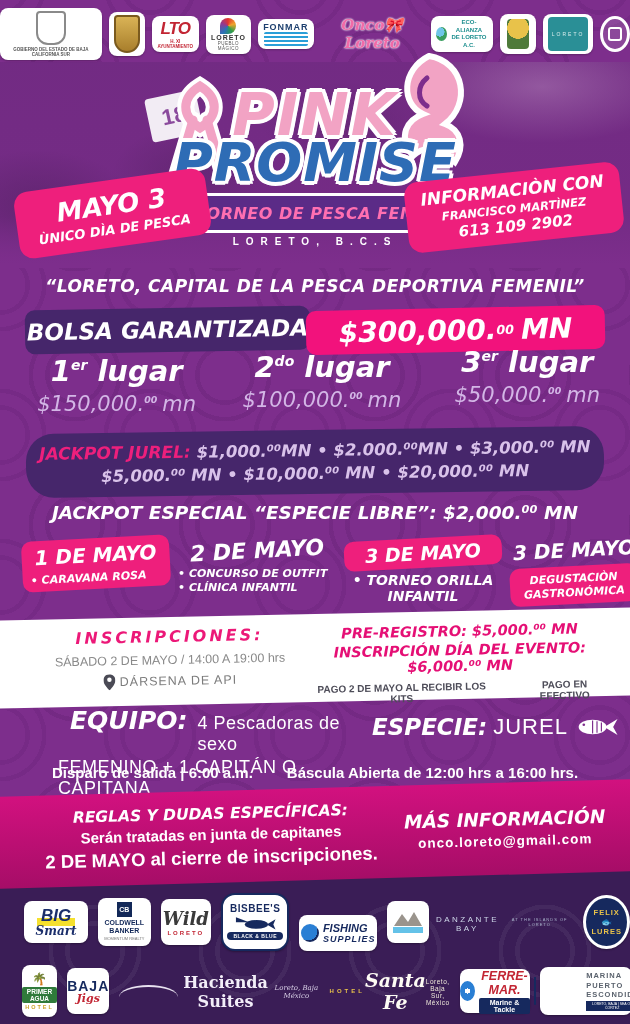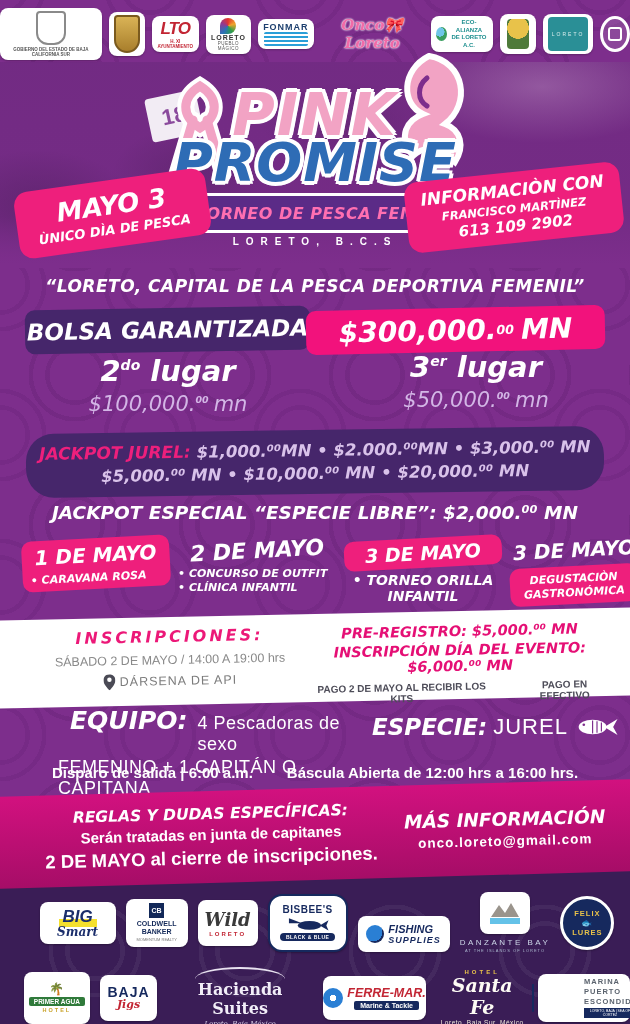--- a/index.html
+++ b/index.html
@@ -128,21 +128,21 @@
   .mg-mi{ font:italic 900 18.5px "DejaVu Sans", sans-serif; }
   .mg-em{ font-weight:700; font-size:13.5px; letter-spacing:1px; margin-top:4px; }
 
   
   .footer{ top:866px; height:158px; z-index:1;
     background:
       radial-gradient(closest-side, transparent 0 34%, rgba(255,255,255,.05) 34% 40%, transparent 40% 56%, rgba(255,255,255,.05) 56% 62%, transparent 62%) 20px 10px/150px 150px,
       #3a1d56; padding-left: 24px; }
   .srow{ display:flex; justify-content:center; align-items:center; gap:10px; }
   .srow1{ padding-top:26px; } .srow2{ margin-top:14px; }
-  .sp{ display:flex; flex-direction:column; align-items:center; text-align:center; }
+  .sp{ display:flex; flex-direction:row; align-items:center; text-align:center; }
   .sp-card{ background:#fff; border-radius:8px; box-shadow:0 1px 2px rgba(0,0,0,.3); display:flex; flex-direction:column; align-items:center; justify-content:center; }
   .sp-big{ width:76px; height:42px; }
   .sp-big .b1{ font-style:italic; font-weight:900; font-size:17px; color:#1b2e6b; background:linear-gradient(transparent 60%, #f5e02e 60%); padding:0 4px; }
   .sp-big .b2{ font-family:"DejaVu Serif", serif; font-style:italic; font-weight:bold; font-size:12px; color:#1b2e6b; margin-top:-2px; }
   .sp-cb{ width:62px; height:48px; }
   .cb-sq{ width:15px; height:15px; background:#122858; color:#fff; font-size:7px; font-weight:bold; display:flex; align-items:center; justify-content:center; }
   .cb-t{ font-size:7px; font-weight:bold; color:#122858; margin-top:2px; line-height:1.15; }
   .cb-s{ font-size:4px; color:#777; margin-top:1px; }
   .sp-wild{ width:60px; height:46px; }
   .wild-t{ font-family:"DejaVu Serif", serif; font-style:italic; font-weight:bold; font-size:18px; color:#3a3a3a; }
@@ -289,20 +289,24 @@
     <div class="lbl">BOLSA GARANTIZADA</div>
     <div class="amt-pill">
       <span>$300,000.</span>
         <sup>00</sup>
         <span class="cur">MN</span>
     </div>
   </div>
 
   <div class="sec prizes">
     <div class="pz">
+      <div class="pz-t"><span>1</span><sup>er</sup><span> lugar</span></div>
+      <div class="pz-amt"><span>$150,000.</span><sup>00</sup><span class="cur">mn</span></div>
+    </div>
+    <div class="pz">
       <div class="pz-t"><span>2</span><sup>do</sup><span> lugar</span></div>
       <div class="pz-amt"><span>$100,000.</span><sup>00</sup><span class="cur">mn</span></div>
     </div>
     <div class="pz">
       <div class="pz-t"><span>3</span><sup>er</sup><span> lugar</span></div>
       <div class="pz-amt"><span>$50,000.</span><sup>00</sup><span class="cur">mn</span></div>
     </div>
   </div>
 
   <div class="sec jackpot">
@@ -454,32 +458,32 @@
       </div>
       <div class="sp sp-card sp-baja">
         <span class="bj-t">BAJA</span>
         <span class="bj-s">Jigs</span>
       </div>
       <div class="sp sp-hac">
         <div class="hac-arc"></div>
         <div class="hac-t">Hacienda Suites</div>
         <div class="hac-s">Loreto, Baja México</div>
       </div>
+      <div class="sp sp-sf">
+        <div class="sf-0">HOTEL</div>
+        <div class="sf-t">Santa Fe</div>
+        <div class="sf-s">Loreto, Baja Sur, México</div>
+      </div>
       <div class="sp sp-card sp-fm">
         <div class="fm-wheel"></div>
         <div class="fm-tx">
           <span class="fm-t">FERRE-MAR.</span>
           <span class="fm-s">Marine &amp; Tackle</span>
         </div>
       </div>
-      <div class="sp sp-sf">
-        <div class="sf-0">HOTEL</div>
-        <div class="sf-t">Santa Fe</div>
-        <div class="sf-s">Loreto, Baja Sur, México</div>
-      </div>
       <div class="sp sp-card sp-mpe">
         <div class="mpe-shield"></div>
         <div class="mpe-tx">
           <span class="mpe-t">MARINA PUERTO ESCONDIDO</span>
           <span class="mpe-s">LORETO, BAJA | SEA OF CORTEZ</span>
         </div>
       </div>
     </div>
   </div>
 

